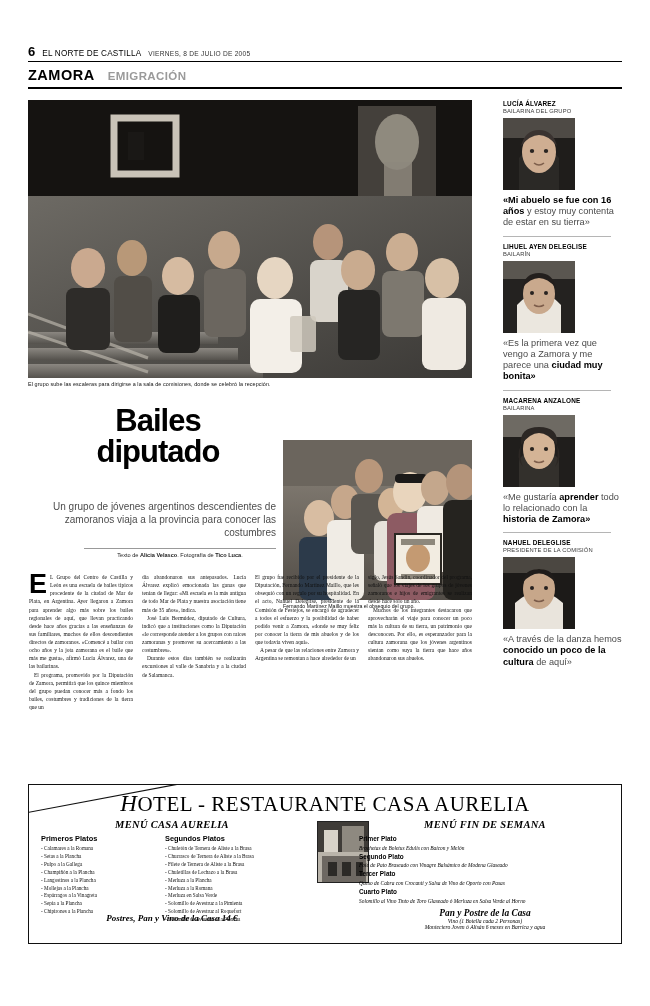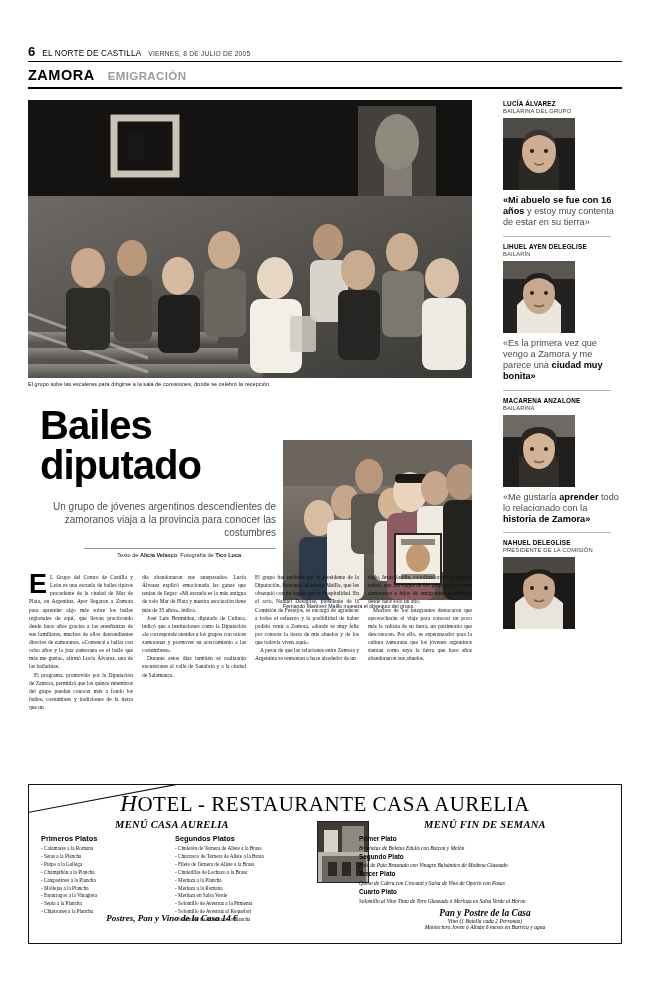--- a/index.html
+++ b/index.html
@@ -32,23 +32,23 @@
   .ph-bg { position: absolute; inset: 0; }
   .cap-main {
     position: absolute; left: 28px; top: 381px; width: 444px;
     font-family: "Liberation Sans", sans-serif; font-size: 5.4px; letter-spacing: .1px;
     color: #111; white-space: nowrap;
   }
 
   
   .headline {
     position: absolute; left: 40px; top: 405px; width: 236px;
-    text-align: left;
+    text-align: center;
     font-family: "Liberation Sans", sans-serif; font-weight: bold;
-    font-size: 40px; line-height: 1.0; letter-spacing: -1px;
+    font-size: 31px; line-height: 1.0; letter-spacing: -1px;
   }
   .subhead {
     position: absolute; left: 30px; top: 500px; width: 246px;
     text-align: right; font-family: "Liberation Sans", sans-serif;
     font-size: 10px; line-height: 1.32; color: #4d4d4d;
   }
   .byline-rule { position: absolute; left: 84px; top: 548px; width: 192px; height: 1px; background: #999; }
   .byline {
     position: absolute; left: 84px; top: 552px; width: 192px; text-align: center;
     font-family: "Liberation Sans", sans-serif; font-size: 5.6px; color: #222;
@@ -110,21 +110,21 @@
     position: absolute; left: 0; right: 0; top: 6px; text-align: center;
     font-family: "Liberation Serif", serif; font-size: 21px; letter-spacing: .5px;
   }
   .ad-title .script { font-style: italic; font-size: 23px; }
   .menu-left { position: absolute; left: 12px; top: 34px; width: 262px; }
   .menu-right { position: absolute; right: 10px; top: 34px; width: 252px; }
   .menu-head {
     text-align: center; font-family: "Liberation Serif", serif; font-style: italic;
     font-weight: bold; font-size: 10.5px; letter-spacing: .3px; margin-bottom: 4px;
   }
-  .two-col { display: flex; gap: 10px; }
+  .two-col { display: flex; }
   .mcol { width: 124px; }
   .mcol h4 {
     font-family: "Liberation Sans", sans-serif; font-weight: bold; font-size: 7.4px;
     margin-bottom: 2px;
   }
   .mcol ul { list-style: none; }
   .mcol li {
     font-family: "Liberation Serif", serif; font-size: 5.2px; line-height: 1.52; color: #111;
   }
   .mcol li::before { content: "- "; }
@@ -369,20 +369,21 @@
           <rect width="72" height="72" fill="#1c1a18"></rect>
           <rect x="0" y="0" width="72" height="16" fill="#4b4741"></rect>
           <path d="M12 72 V46 q24 -22 48 0 V72 Z" fill="#e9e4dc"></path>
           <ellipse cx="36" cy="32" rx="16" ry="20" fill="#c7a78a"></ellipse>
           <path d="M19 26 q17 -19 34 0 q-2 -14 -17 -14 q-15 0 -17 14Z" fill="#1f1c1a"></path>
           <ellipse cx="29" cy="31" rx="2" ry="1.9" fill="#262220"></ellipse>
           <ellipse cx="43" cy="31" rx="2" ry="1.9" fill="#262220"></ellipse>
           <path d="M31 43 q5 3 10 0" stroke="#7a5b49" stroke-width="1.5" fill="none"></path>
         </svg>
       </div>
+      <div class="rail-quote"><span>«A través de la danza hemos </span><b>conocido un poco de la cultura</b><span> de aquí»</span></div>
     </div>
   </div>
 
   <div class="ad">
     <svg class="ad-diag" viewBox="0 0 170 40">
       <path d="M0 34 L170 2" stroke="#111" stroke-width="1.2" fill="none"></path>
     </svg>
     <div class="ad-title"><span class="script">H</span><span>OTEL - RESTAURANTE CASA AURELIA</span></div>
 
     <div class="menu-left">

